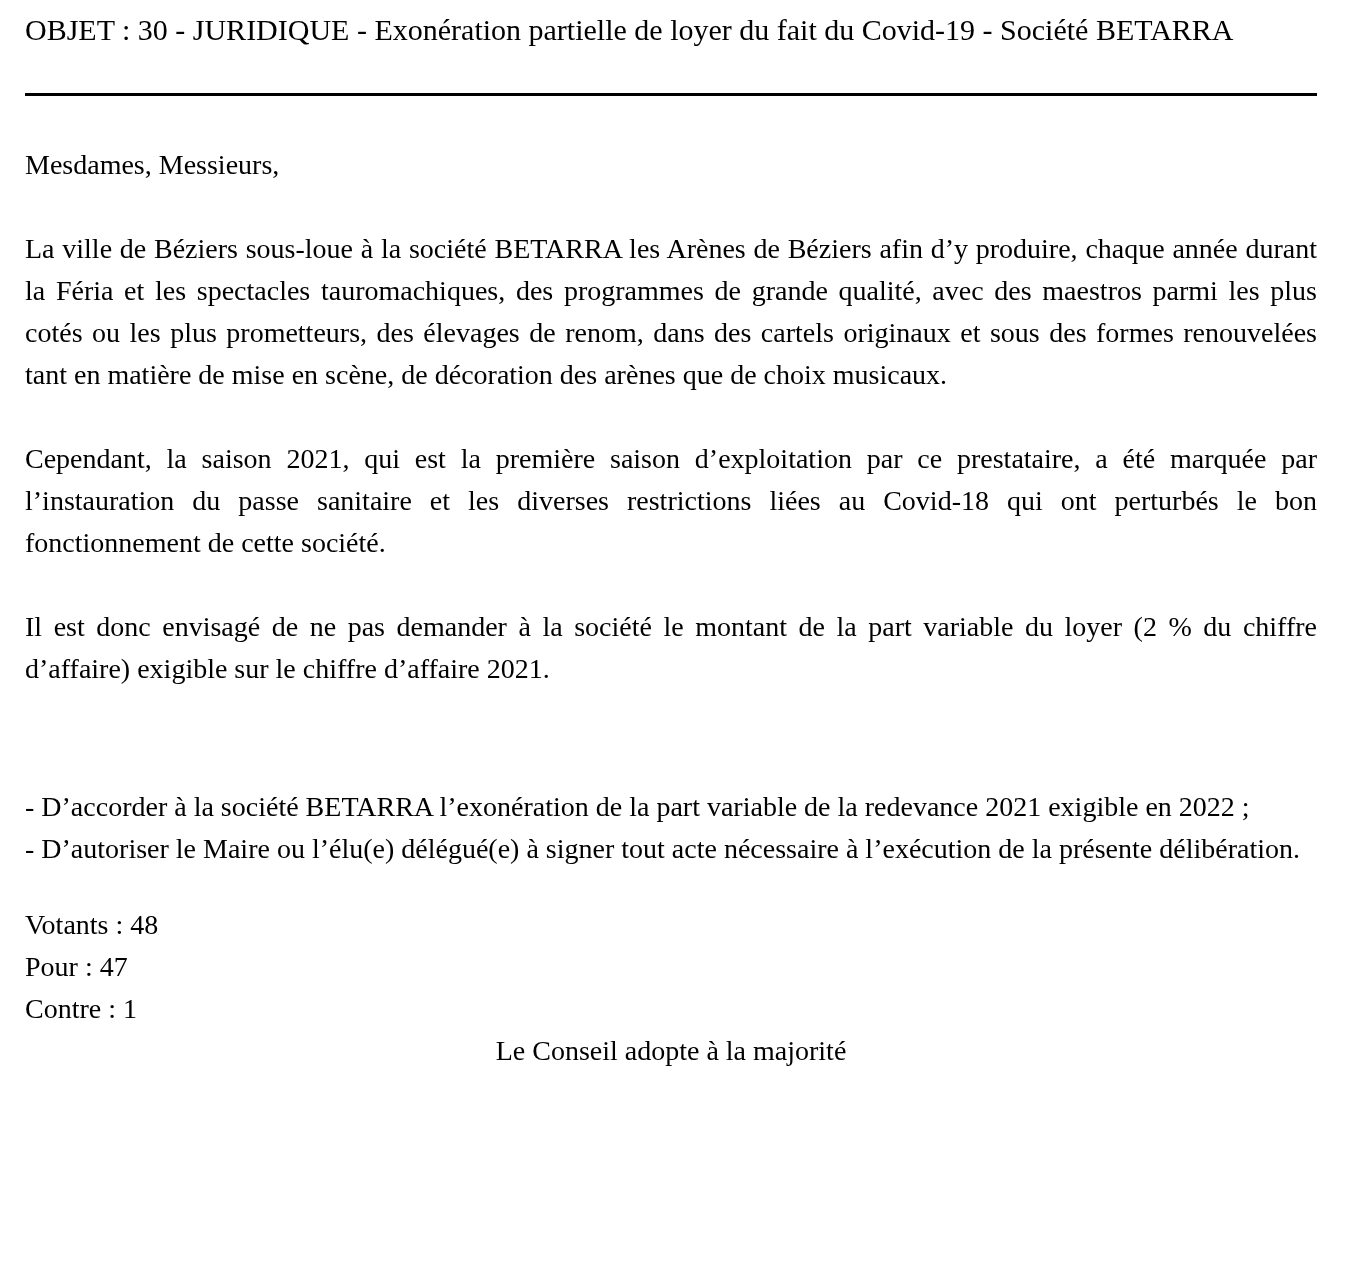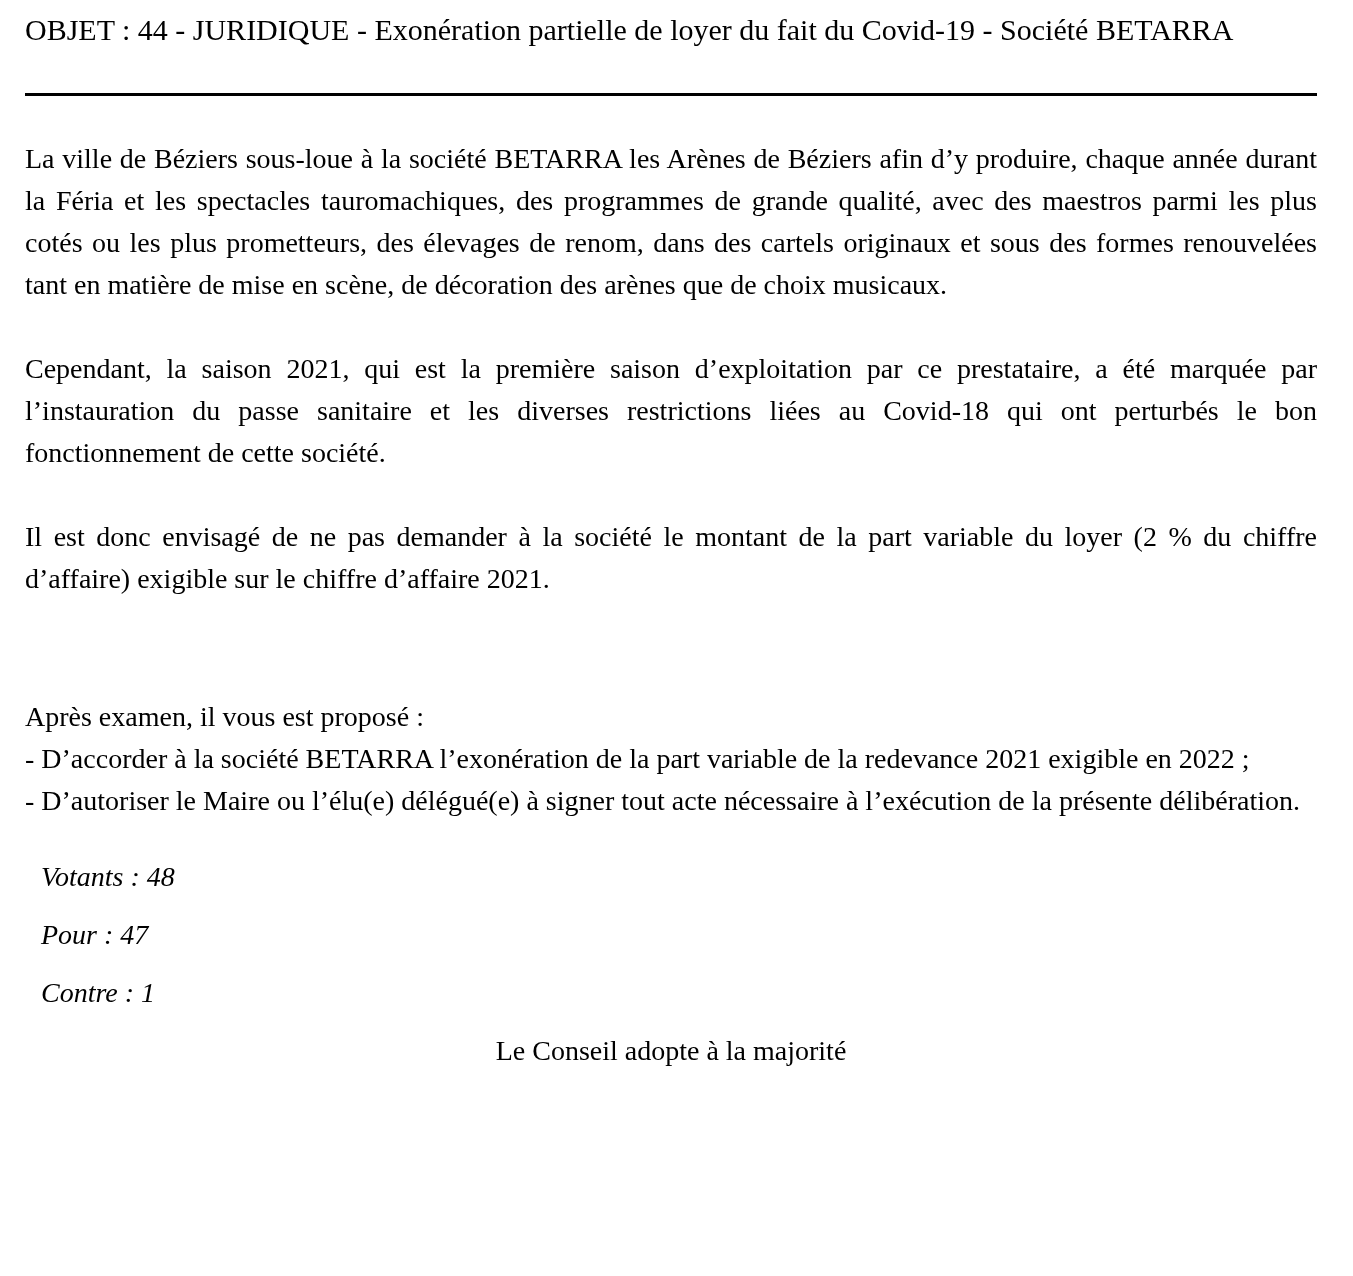--- a/index.html
+++ b/index.html
@@ -53,48 +53,47 @@
     }
     .proposal-line {
       margin: 0;
     }
     .votes {
       font-size: 28px;
       line-height: 42px;
       margin: 34px 0 0 0;
     }
     .vote-line {
-      margin: 16px;
-      font-style: italic;
+      margin: 0;
     }
     .conclusion {
       font-size: 28px;
       line-height: 42px;
       margin: 0;
       text-align: center;
     }
   </style>
 </head>
 <body>
 
 <div class="page">
 
-  <h1 class="doc-title"><span>OBJET : 44 - JURIDIQUE - </span><span class="bold-part">Exonération partielle de loyer du fait du Covid-19 - Société BETARRA</span></h1>
+  <h1 class="doc-title"><span>OBJET : 30 - JURIDIQUE - </span><span class="bold-part">Exonération partielle de loyer du fait du Covid-19 - Société BETARRA</span></h1>
 
   <hr class="rule">
 
+  <p class="salutation">Mesdames, Messieurs,</p>
 
   <p class="para">La ville de Béziers sous-loue à la société BETARRA les Arènes de Béziers afin d’y produire, chaque année durant la Féria et les spectacles tauromachiques, des programmes de grande qualité, avec des maestros parmi les plus cotés ou les plus prometteurs, des élevages de renom, dans des cartels originaux et sous des formes renouvelées tant en matière de mise en scène, de décoration des arènes que de choix musicaux.</p>
 
   <p class="para">Cependant, la saison 2021, qui est la première saison d’exploitation par ce prestataire, a été marquée par l’instauration du passe sanitaire et les diverses restrictions liées au Covid-18 qui ont perturbés le bon fonctionnement de cette société.</p>
 
   <p class="para">Il est donc envisagé de ne pas demander à la société le montant de la part variable du loyer (2 % du chiffre d’affaire) exigible sur le chiffre d’affaire 2021.</p>
 
   <div class="proposal">
-    <p class="proposal-line">Après examen, il vous est proposé :</p>
     <p class="proposal-line">- D’accorder à la société BETARRA l’exonération de la part variable de la redevance 2021 exigible en 2022 ;</p>
     <p class="proposal-line">- D’autoriser le Maire ou l’élu(e) délégué(e) à signer tout acte nécessaire à l’exécution de la présente délibération.</p>
   </div>
 
   <div class="votes">
     <p class="vote-line">Votants : 48</p>
     <p class="vote-line">Pour : 47</p>
     <p class="vote-line">Contre : 1</p>
   </div>
 

